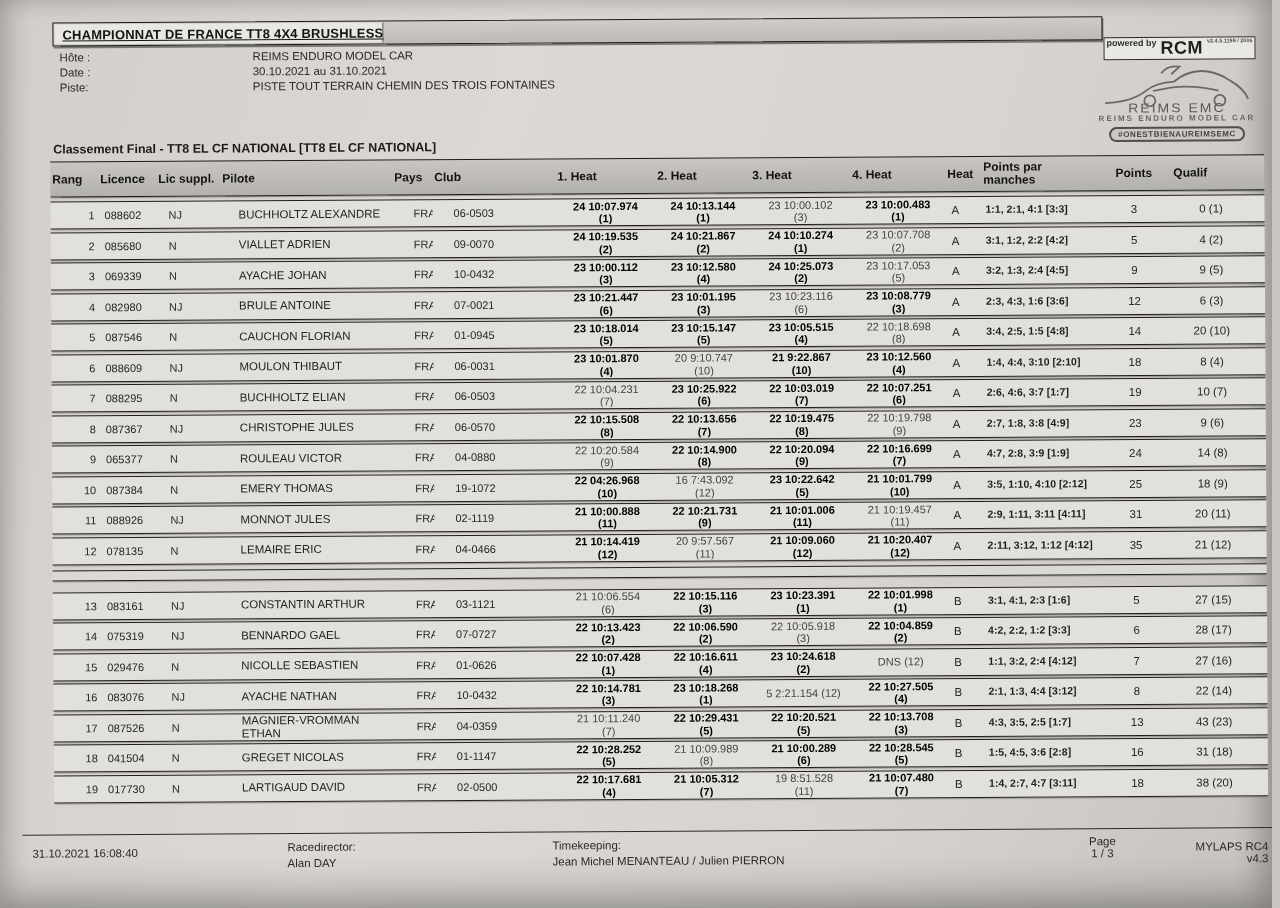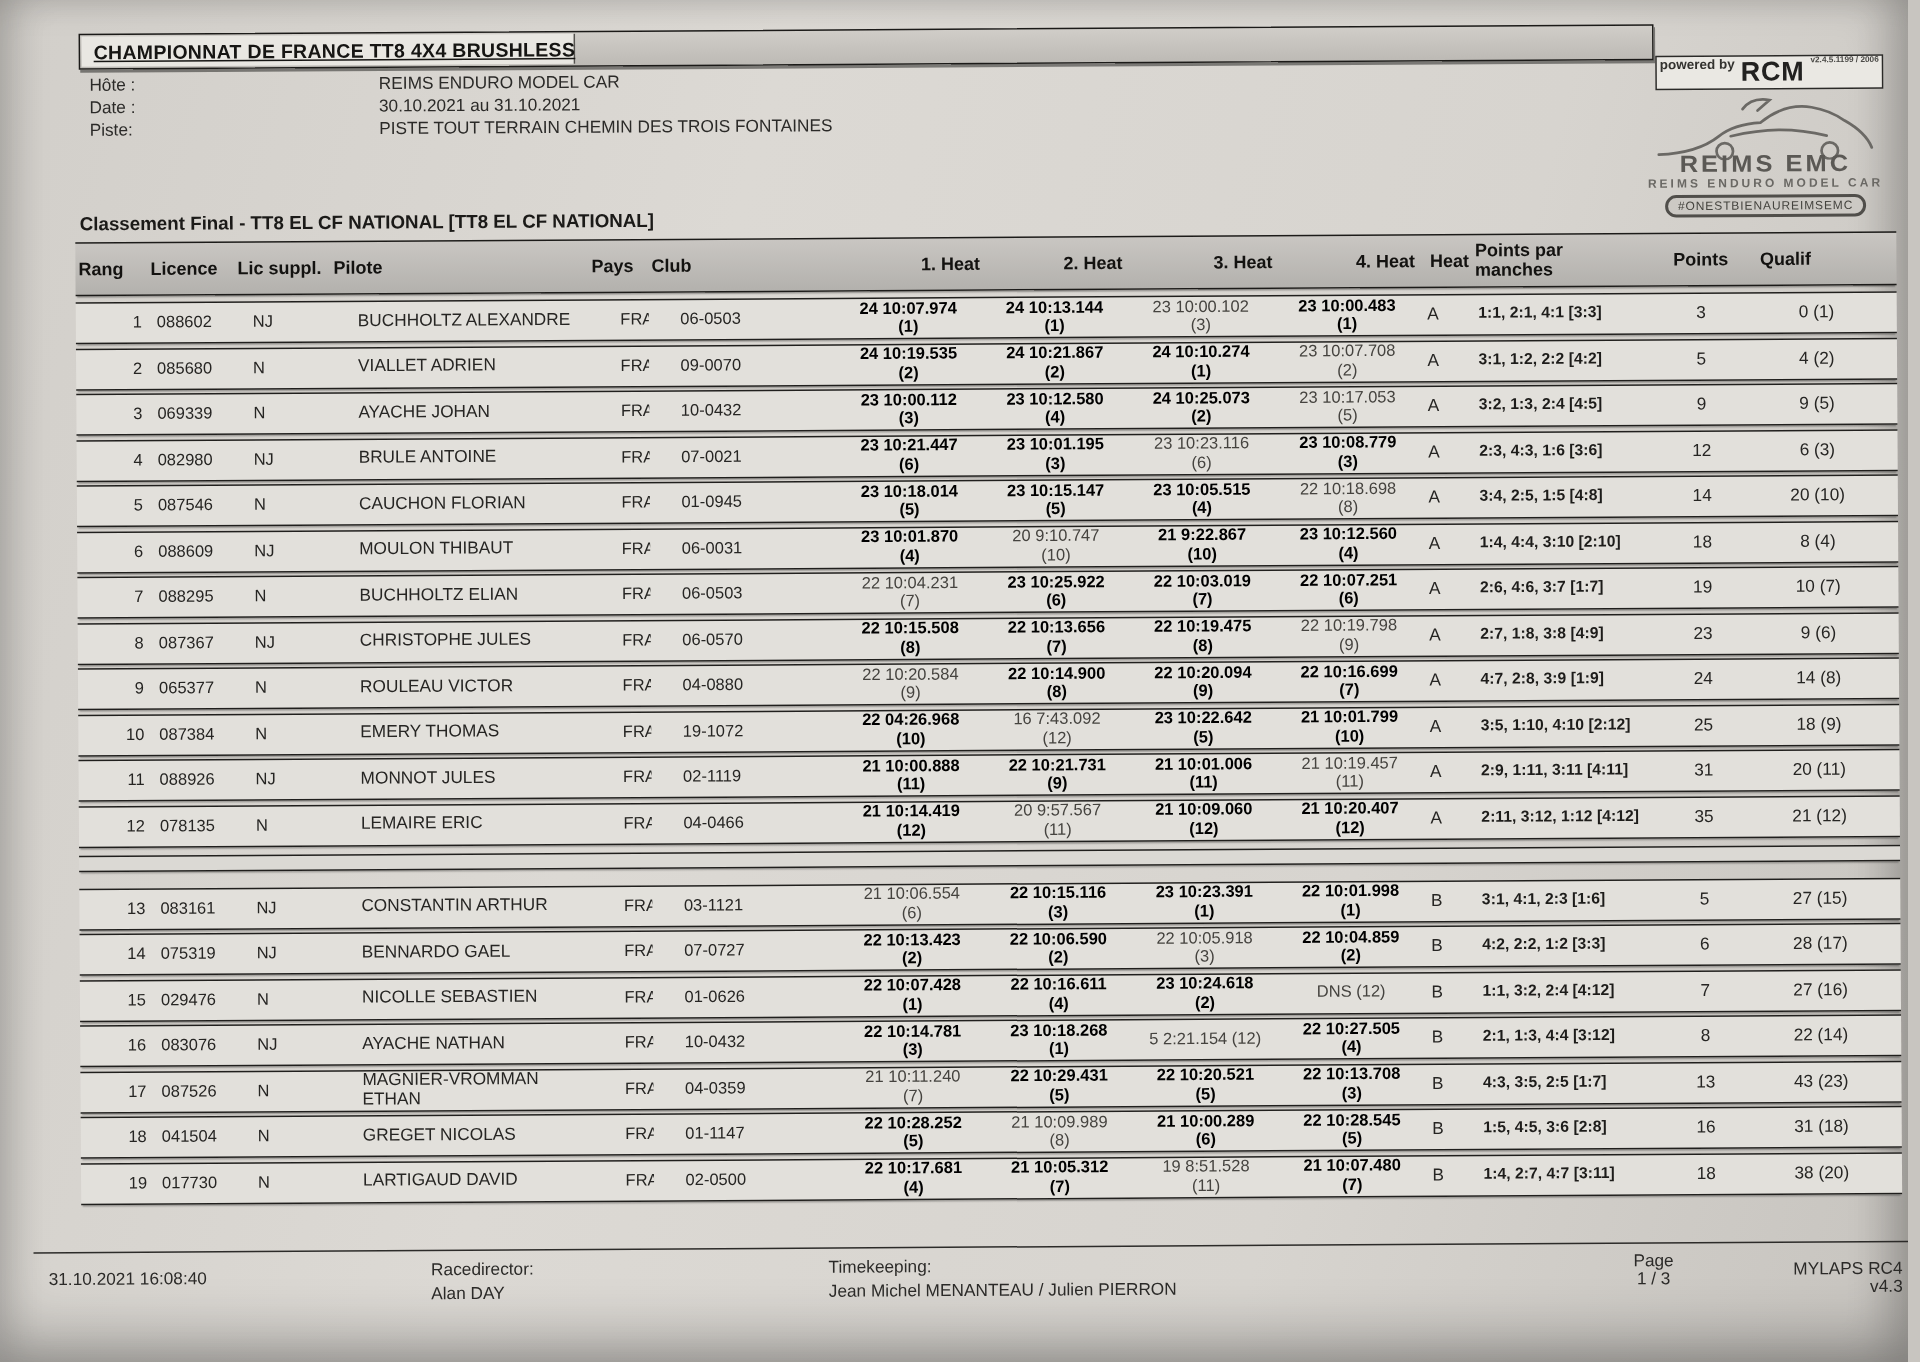--- a/index.html
+++ b/index.html
@@ -31,24 +31,24 @@
     position:absolute;left:1106px;top:40px;width:150px;height:21px;
     border:1.5px solid #2b2a28;background:#eae8e3;
     display:flex;align-items:flex-start;justify-content:center;gap:4px;white-space:nowrap;
   }
   .pb{font-size:9px;font-weight:bold;color:#33322f;}
   .rcm{font-size:18px;font-weight:bold;letter-spacing:.5px;color:#222120;}
   .rcmv{font-size:5.5px;font-weight:bold;color:#4b4a47;}
   
   .club-logo{position:absolute;left:1096px;top:64px;width:166px;text-align:center;color:#54524e;}
   .car{display:block;margin:0 auto -7px;}
-  .logo-title{font-size:17px;font-weight:bold;letter-spacing:2px;color:#5b5955;transform:scaleY(.92);}
+  .logo-title{font-size:14px;font-weight:normal;letter-spacing:2px;color:#5b5955;transform:scaleY(.92);}
   .logo-sub{font-size:8px;font-weight:bold;letter-spacing:2px;color:#6a6864;margin-top:-2px;}
   .logo-tag{display:inline-block;margin-top:3px;border:2px solid #504e4a;border-radius:9px;
-    padding:1px 7px;font-size:8px;font-weight:normal;letter-spacing:.6px;background:#ccc9c4;color:#45443f;}
+    padding:1px 7px;font-size:8px;font-weight:bold;letter-spacing:.6px;background:#ccc9c4;color:#45443f;}
   
   .info{position:absolute;left:62px;top:48px;font-size:11.5px;color:#2b2a28;}
   .irow{display:grid;grid-template-columns:193px auto;margin-bottom:3px;}
   .ival{font-weight:normal;}
   
   .section-title{position:absolute;left:55px;top:139px;font-size:12.5px;font-weight:bold;color:#1b1a18;}
   
   .table{position:absolute;left:52px;top:158px;width:1214px;}
   .grid{display:grid;grid-template-columns:48px 58px 64px 172px 40px 123px 100px 95px 100px 95px 36px 115px 75px 93px;}
   .thead{
@@ -57,21 +57,21 @@
     border-top:1.6px solid #1c1b19;border-bottom:1.6px solid #1c1b19;
     font-size:12px;font-weight:bold;color:#131210;
     box-shadow:0 2px 1px -1px rgba(0,0,0,.3);
   }
   .thead .h{padding:0 2px;line-height:1.05;}
   .h-rang{text-align:left;padding-left:10px;}
   .h-left6{padding-left:6px;}
   .h-left12{padding-left:12px;}
   .h-left18{padding-left:18px;}
   .h-left21{padding-left:21px;}
-  .h-heat{text-align:right;}
+  .h-heat{text-align:left;}
   .h-ppm{padding-left:4px;}
   .h-pts{text-align:center;}
   .h-qual{text-align:left;padding-right:8px;}
   .tbody{margin-top:4px;}
   .row{
     height:26px;align-items:center;background:#e2e0db;
     border-top:1.5px solid #201f1d;border-bottom:1.5px solid #201f1d;
     margin-bottom:2.5px;box-shadow:0 2px 1px -1px rgba(0,0,0,.28);
     font-size:11px;color:#262523;
   }

